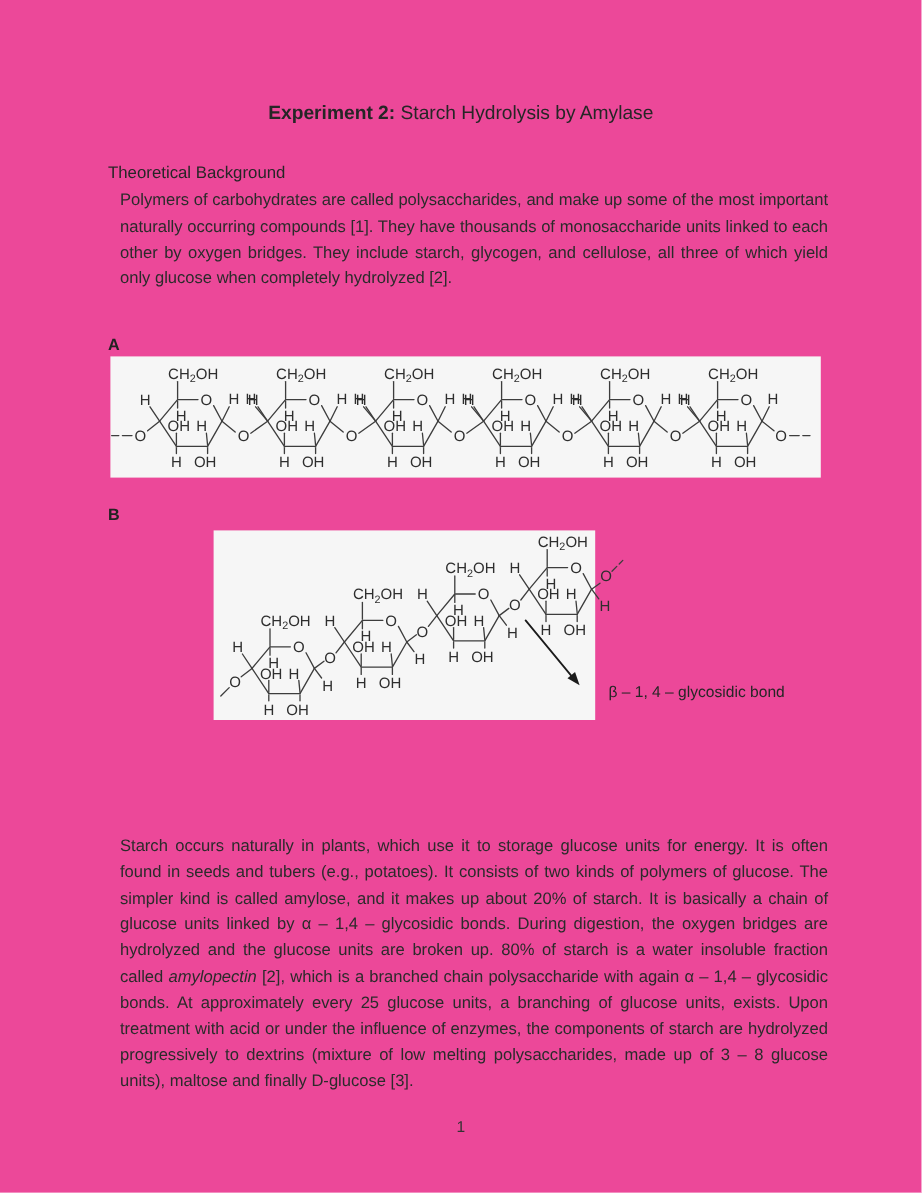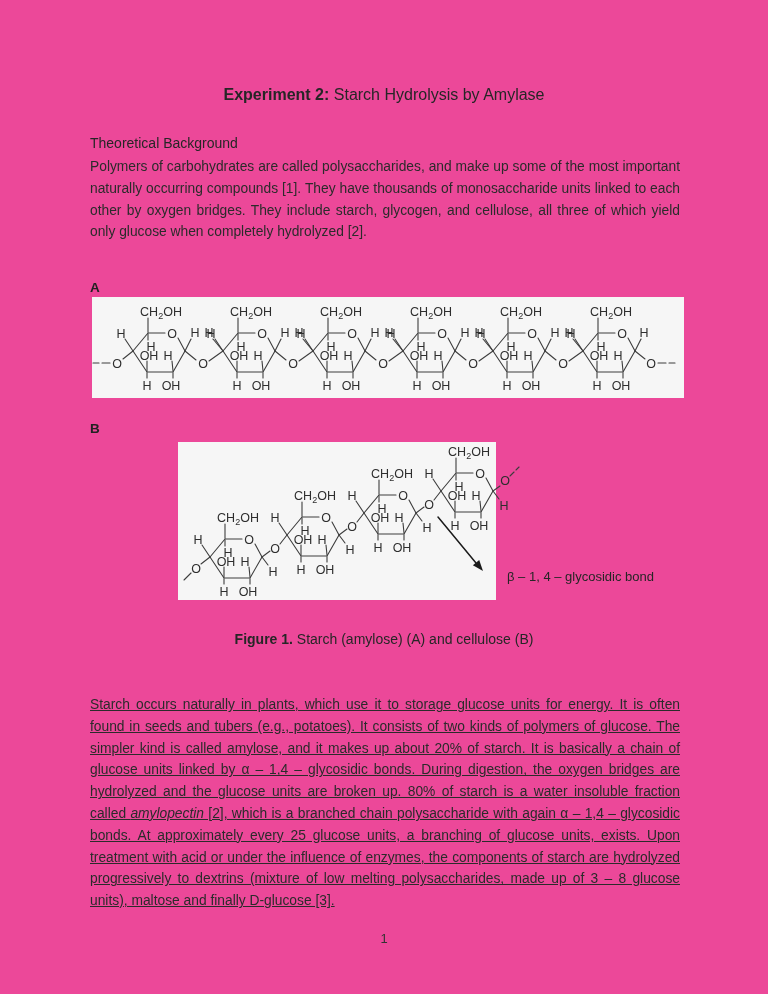--- a/index.html
+++ b/index.html
@@ -1,24 +1,24 @@
 <!DOCTYPE html>
 <html><head>
 <meta charset="utf-8">
 <style>
   html,body{margin:0;padding:0;background:#ffffff;}
   .page{position:relative;width:768px;height:994px;background:#ec4899;overflow:hidden;
         font-family:"Liberation Sans","DejaVu Sans",sans-serif;color:#262626;}
   .title{position:absolute;top:86px;left:0;width:100%;text-align:center;font-size:16px;white-space:pre-wrap;}
   .title .b{font-weight:bold;}
   .heading{position:absolute;left:90px;top:135px;font-size:14px;font-weight:normal;}
-  .body{position:absolute;left:90px;width:590px;margin:0;font-size:13.8px;line-height:21.8px;
+  .body{position:absolute;left:100px;width:590px;margin:0;font-size:13.8px;line-height:21.8px;
         text-align:justify;color:#2b2b2b;}
   .p1{top:156px;}
-  .p2{top:694px;text-decoration:underline;}
+  .p2{top:694px;}
   .figlabel{position:absolute;left:90px;font-weight:bold;font-size:13.5px;color:#222;}
   #labelA{top:280px;}
   #labelB{top:421px;}
   .caption{position:absolute;top:631px;left:0;width:100%;text-align:center;font-size:14px;}
   .caption .b{font-weight:bold;}
   .pagenum{position:absolute;top:931px;left:0;width:100%;text-align:center;font-size:13px;color:#333;}
   #fig-svg{position:absolute;left:0;top:0;pointer-events:none;}
   #fig-svg line{stroke:#3d3d3d;stroke-width:1.1;stroke-linecap:round;}
   #fig-svg text{fill:#2e2e2e;font-size:12.5px;font-family:"Liberation Sans","DejaVu Sans",sans-serif;}
   #fig-svg .annot{font-size:13px;fill:#262626;}
@@ -325,19 +325,18 @@
         <line x1="510" y1="476" x2="514" y2="472"></line>
         <line x1="516" y1="470" x2="519" y2="467"></line>
       </g>
     <g>
       <line class="arrow-line" x1="438" y1="517" x2="476" y2="563"></line>
       <polygon points="483,571 472.9,565.3 479.2,560.1" fill="#1b1b1b"></polygon>
     </g>
     <text class="annot" x="507" y="581" text-anchor="start">β – 1, 4 – glycosidic bond</text>
   </svg>
 
-  <div class="caption"><span class="b">Figure 1.</span><span> Starch (amylose) (A) and cellulose (B)</span></div>
 
   <p class="body p2"><span>Starch occurs naturally in plants, which use it to storage glucose units for energy. It is often found in seeds and tubers (e.g., potatoes). It consists of two kinds of polymers of glucose. The simpler kind is called amylose, and it makes up about 20% of starch. It is basically a chain of glucose units linked by α – 1,4 – glycosidic bonds. During digestion, the oxygen bridges are hydrolyzed and the glucose units are broken up. 80% of starch is a water insoluble fraction called </span><i>amylopectin</i><span> [2], which is a branched chain polysaccharide with again α – 1,4 – glycosidic bonds. At approximately every 25 glucose units, a branching of glucose units, exists. Upon treatment with acid or under the influence of enzymes, the components of starch are hydrolyzed progressively to dextrins (mixture of low melting polysaccharides, made up of 3 – 8 glucose units), maltose and finally D-glucose [3].</span></p>
 
   <div class="pagenum">1</div>
 
 </div>
 
 </body></html>

